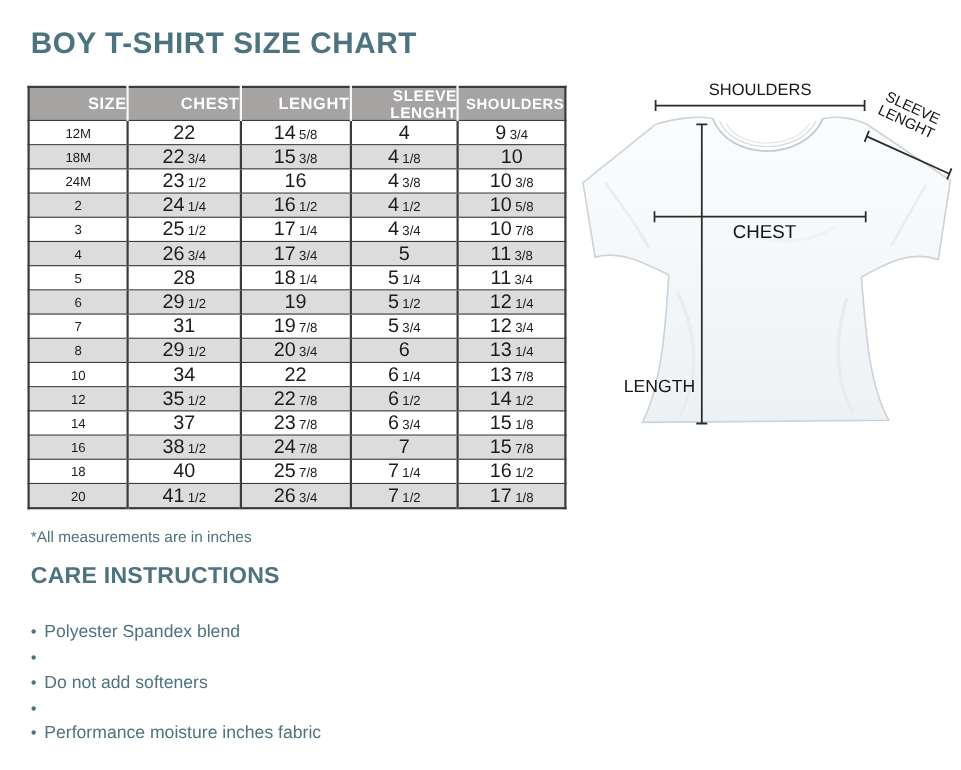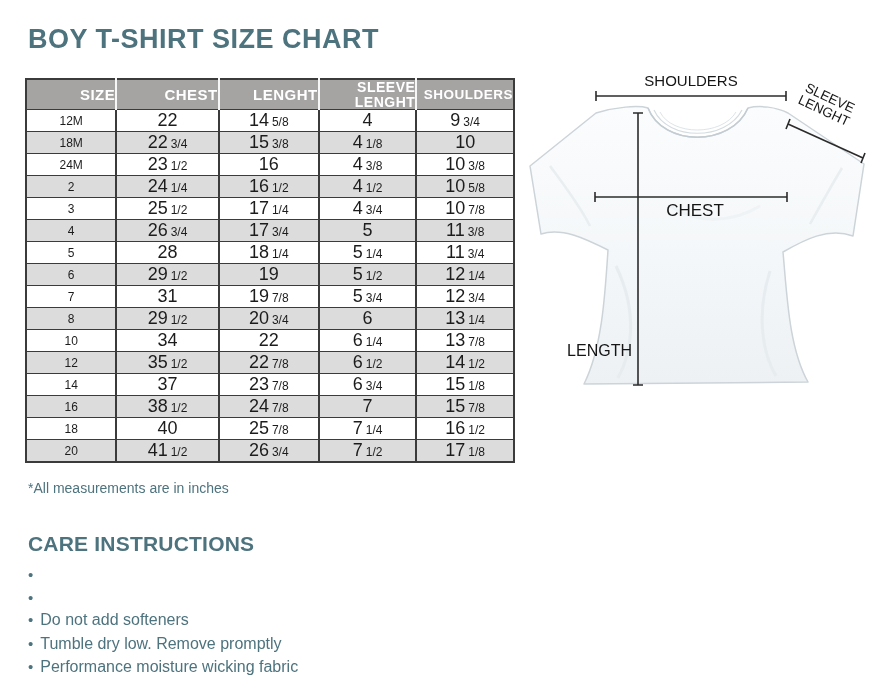--- a/index.html
+++ b/index.html
@@ -52,21 +52,21 @@
   table.size-table tbody tr:nth-child(even){background:var(--row-stripe);}
   td.col-size{font-size:12px;}
   td .whole{font-size:18px;}
   td .frac{font-size:12px;margin-left:3px;}
   
   .footnote{
     position:absolute;left:28px;top:480px;
     font-size:14px;color:var(--accent);
   }
   .care-heading{
-    position:absolute;left:28px;top:532px;
+    position:absolute;left:28px;top:512px;
     font-size:21px;font-weight:700;color:var(--accent);letter-spacing:.2px;
   }
   .care-list{
     position:absolute;left:28px;top:566px;
     list-style:none;font-size:16px;color:var(--accent);
   }
   .care-list li{margin-bottom:5.5px;display:flex;align-items:baseline;}
   .care-list .bullet{margin-right:7px;font-size:15px;}
   
   .diagram{position:absolute;left:520px;top:56px;width:354px;height:350px;}
@@ -211,35 +211,35 @@
     </tbody>
 </table>
 
 <div class="footnote">*All measurements are in inches</div>
 
 <h2 class="care-heading">CARE INSTRUCTIONS</h2>
 
 <ul class="care-list">
     <li>
       <span class="bullet">•</span>
+      <span>Polyester Spandex blend</span>
     </li>
     <li>
       <span class="bullet">•</span>
     </li>
     <li>
       <span class="bullet">•</span>
       <span>Do not add softeners</span>
     </li>
     <li>
       <span class="bullet">•</span>
-      <span>Tumble dry low. Remove promptly</span>
-    </li>
-    <li>
-      <span class="bullet">•</span>
-      <span>Performance moisture wicking fabric</span>
+    </li>
+    <li>
+      <span class="bullet">•</span>
+      <span>Performance moisture inches fabric</span>
     </li>
   </ul>
 
 <svg class="diagram" viewBox="0 0 354 350" xmlns="http://www.w3.org/2000/svg">
   <defs>
     <linearGradient id="shirtGrad" x1="0" y1="0" x2="0" y2="1">
       <stop offset="0" stop-color="#fbfcfd"></stop>
       <stop offset="0.55" stop-color="#f4f7f9"></stop>
       <stop offset="1" stop-color="#edf1f4"></stop>
     </linearGradient>

